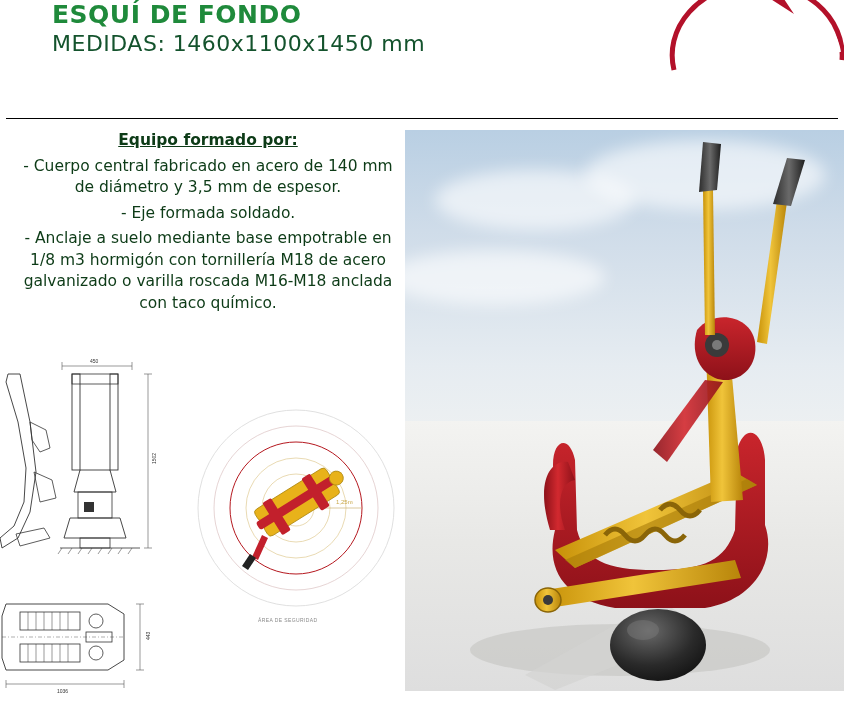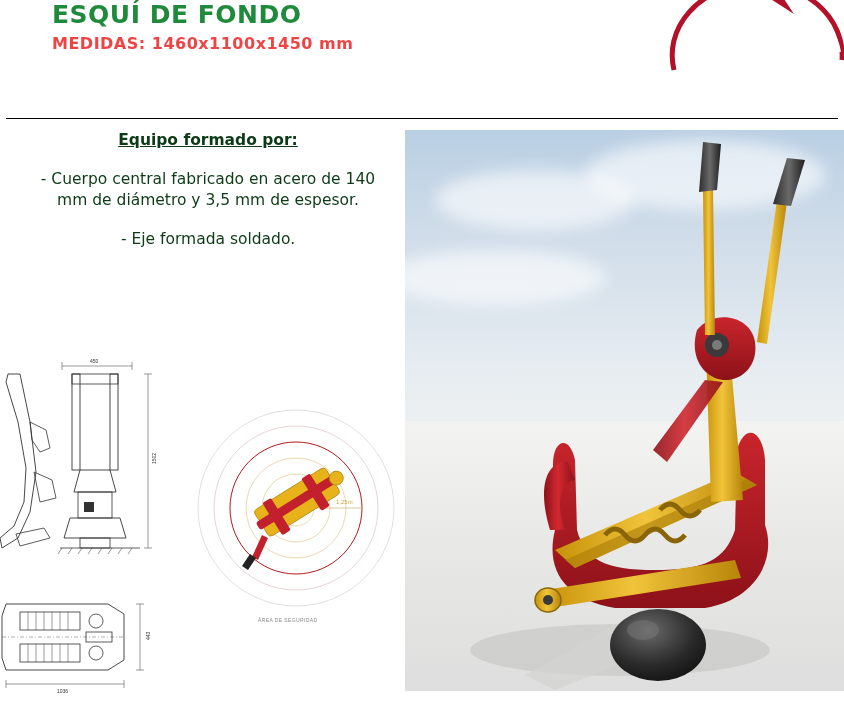--- a/index.html
+++ b/index.html
@@ -34,23 +34,23 @@
     color: #1f8a3b;
     letter-spacing: 0.5px;
     line-height: 29px;
     white-space: nowrap;
   }
   .title-line.ref {
     font-size: 23px;
     letter-spacing: 0.2px;
   }
   .title-line.med {
-    font-weight: bold;
-    font-size: 16px;
-    color: #ef4444;
+    font-weight: normal;
+    font-size: 22px;
+    color: #14532d;
   }
 
   
   .logo-wrap {
     position: absolute;
     right: 0;
     top: -48px;
     width: 190px;
     height: 120px;
     overflow: hidden;
@@ -79,21 +79,21 @@
     text-align: center;
   }
   .desc-title {
     font-weight: bold;
     text-decoration: underline;
     color: #0d3b17;
     margin-bottom: 1px;
     font-size: 15.5px;
   }
   .desc p {
-    margin: 17px;
+    margin: 4px;
     white-space: pre-wrap;
   }
 
   
   .photo {
     position: absolute;
     left: 405px;
     top: 130px;
     width: 439px;
     height: 561px;
@@ -179,20 +179,21 @@
   </div>
 
 </div>
 
 <div class="divider"></div>
 
 <div class="desc">
   <div class="desc-title">Equipo formado por:</div>
   <p>- Cuerpo central fabricado en acero de 140 mm de diámetro y 3,5 mm de espesor.</p>
   <p>- Eje formada soldado.</p>
+  <p>- Anclaje a suelo mediante base empotrable en 1/8 m3 hormigón con tornillería M18 de acero galvanizado o varilla roscada M16-M18 anclada con taco químico.</p>
 </div>
 
 <div class="photo">
   <div class="cloud" style="left:30px; top:40px; width:200px; height:60px;"></div>
   <div class="cloud" style="left:180px; top:10px; width:240px; height:70px;"></div>
   <div class="cloud" style="left:-20px; top:120px; width:220px; height:55px;"></div>
   <div class="photo-ground"></div>
 
   <svg width="439" height="561" viewBox="0 0 439 561" style="position:absolute;left:0;top:0;">
     <defs>

